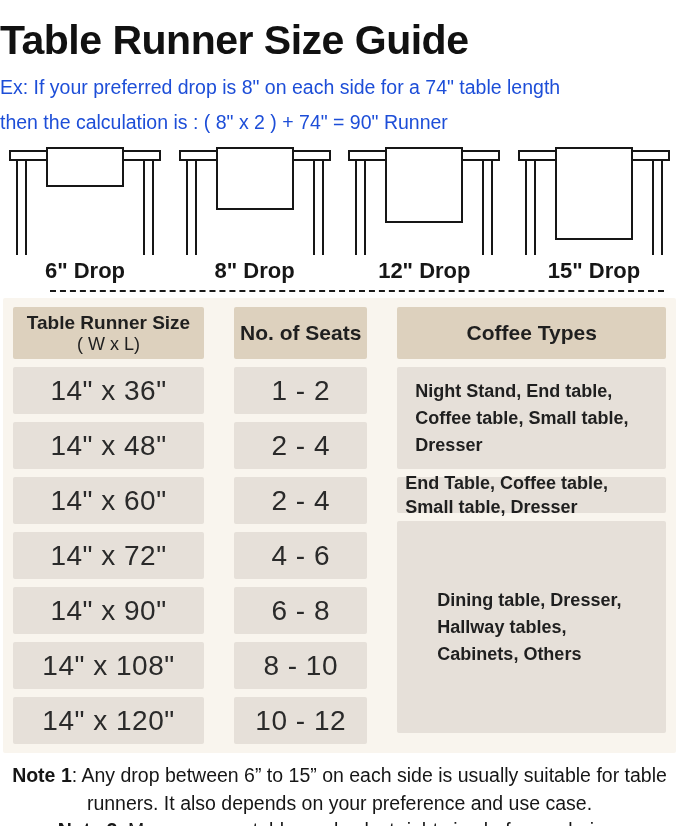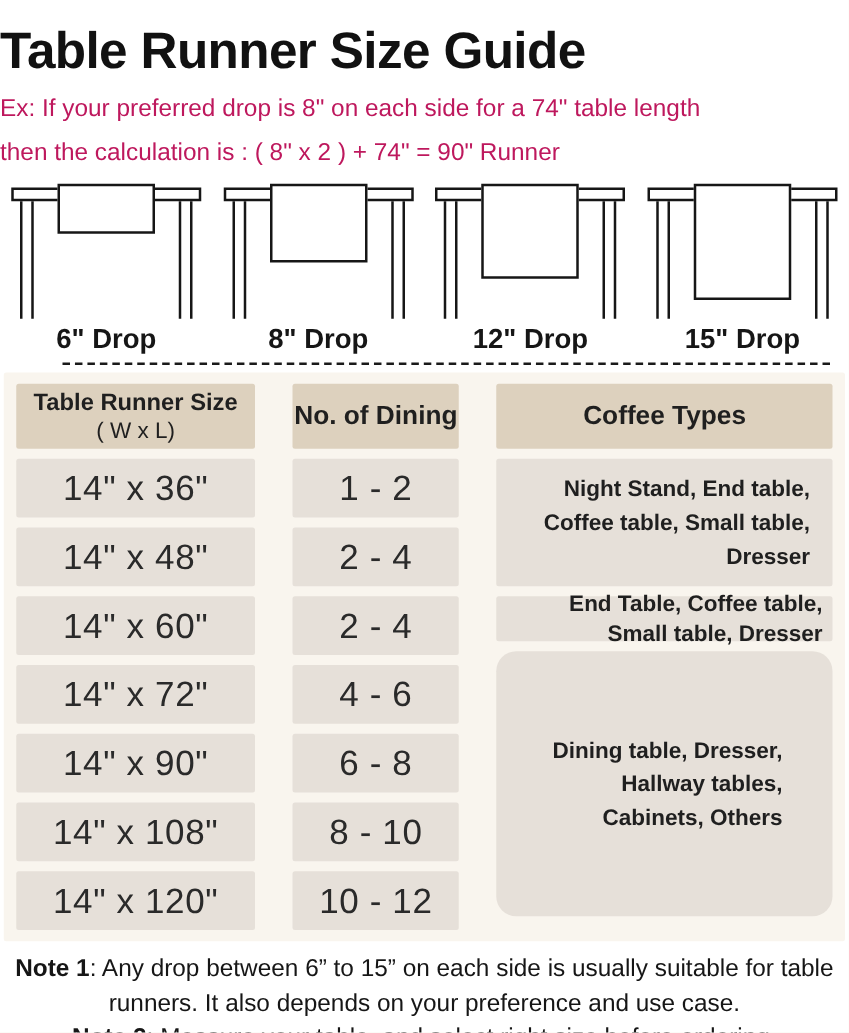--- a/index.html
+++ b/index.html
@@ -13,21 +13,21 @@
   }
 
   
   .header { text-align: left; padding-top: 15px; }
   .title {
     margin: 2px 0 7px;
     font-size: 41px; font-weight: bold; letter-spacing: -0.5px;
     color: #111111;
   }
   .formula { margin: 0 0 7px; font-size: 20px; color: #2b2b2b; }
-  .example { margin: 12px 0 7px; font-size: 19.5px; color: #be185d; }
+  .example { margin: 12px 0 7px; font-size: 19.5px; color: #1d4ed8; }
 
   
   .figures { display: flex; justify-content: space-between; padding: 0 9px; margin-top: 13px; }
   .figure { position: relative; width: 152px; height: 108px; }
   .tabletop {
     position: absolute; top: 3px; left: 0; right: 0; height: 11px;
     background: #ffffff; border: 2px solid #161616;
   }
   .leg {
     position: absolute; top: 13px; bottom: 0; width: 11px;
@@ -55,32 +55,32 @@
     padding: 9px 10px;
     border-radius: 2px;
   }
   .cols { display: flex; gap: 30px; }
   .col { display: flex; flex-direction: column; gap: 8px; }
   .col1 { width: 192px; }
   .col2 { width: 134px; }
   .col3 { width: 270px; }
   .cell {
     display: flex; flex-direction: column; align-items: center; justify-content: center;
-    border-radius: 2px; text-align: right;
+    border-radius: 2px; text-align: left;
   }
   .head { height: 52px; background: #ddd1be; color: #1f1f1f; }
   .data { height: 47px; background: #e6e0d9; color: #2a2a2a; }
   .head-line1 { font-size: 19px; font-weight: bold; line-height: 1.15; }
   .head-line2 { font-size: 18px; line-height: 1.15; }
   .head-single { font-size: 21px; font-weight: bold; }
   .size-cell, .seats-cell { font-size: 28px; letter-spacing: 0.5px; }
   .types-cell { font-weight: bold; font-size: 18px; line-height: 1.5; color: #1f1f1f; }
   .span2 { height: 102px; padding: 0 18px; }
   .span1 { height: 36px; padding: 0 8px; line-height: 1.35; }
-  .span4 { height: 212px; padding: 0 40px; border-radius: 16px; }
+  .span4 { height: 212px; padding: 0 40px; }
 
   
   .notes { text-align: center; font-size: 19.5px; line-height: 1.42; color: #161616; padding: 0 10px; }
   .note { margin: 0; }
   .note-label { font-weight: bold; }
 </style>
 </head>
 <body>
 
 <div class="page">
@@ -138,21 +138,21 @@
         <div class="cell data size-cell">14" x 36"</div>
         <div class="cell data size-cell">14" x 48"</div>
         <div class="cell data size-cell">14" x 60"</div>
         <div class="cell data size-cell">14" x 72"</div>
         <div class="cell data size-cell">14" x 90"</div>
         <div class="cell data size-cell">14" x 108"</div>
         <div class="cell data size-cell">14" x 120"</div>
       </div>
 
       <div class="col col2">
-        <div class="cell head head-single">No. of Dining</div>
+        <div class="cell head head-single">No. of Seats</div>
         <div class="cell data seats-cell">1 - 2</div>
         <div class="cell data seats-cell">2 - 4</div>
         <div class="cell data seats-cell">2 - 4</div>
         <div class="cell data seats-cell">4 - 6</div>
         <div class="cell data seats-cell">6 - 8</div>
         <div class="cell data seats-cell">8 - 10</div>
         <div class="cell data seats-cell">10 - 12</div>
       </div>
 
       <div class="col col3">

